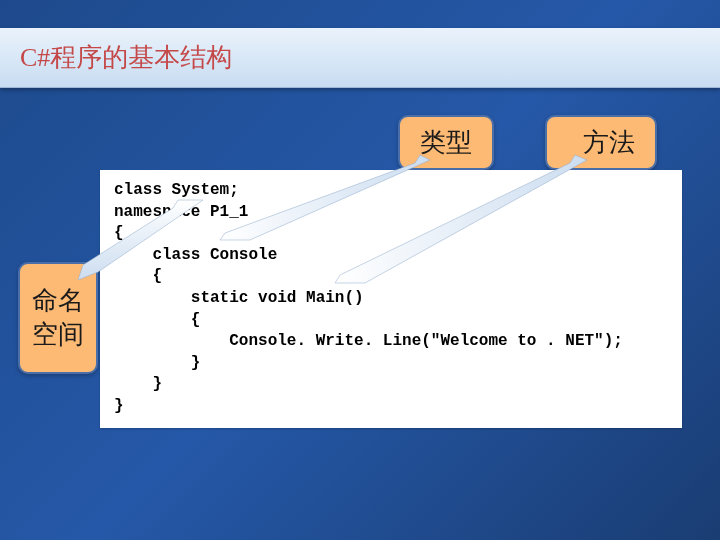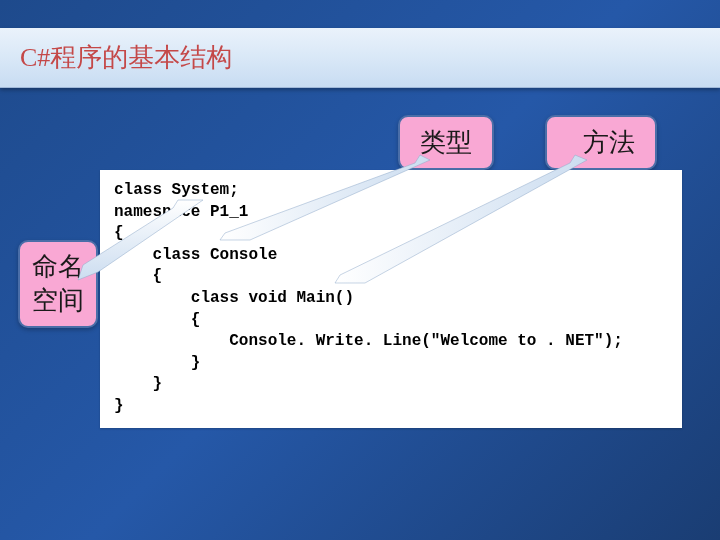--- a/index.html
+++ b/index.html
@@ -18,34 +18,34 @@
       box-shadow: 0 2px 4px rgba(0,0,0,0.3);
       margin-top: 28px;
     }
     .title {
       font-size: 26px;
       color: #c44848;
       font-weight: normal;
     }
     .label-box {
       position: absolute;
-      background: #f9a8d4;
+      background: #fdba74;
       border: 2px solid #4a6ea8;
       border-radius: 10px;
       padding: 8px 20px;
       font-size: 26px;
       color: #1a1a1a;
       box-shadow: 0 2px 4px rgba(0,0,0,0.25);
     }
     .label-type { top: 115px; left: 398px; }
     .label-method { top: 115px; left: 545px; padding-left: 36px; }
     .label-namespace {
-      top: 240px;
+      top: 262px;
       left: 18px;
-      padding: 8px 12px;
+      padding: 20px 12px;
       line-height: 1.3;
     }
     .code-box {
       position: absolute;
       top: 170px;
       left: 100px;
       width: 582px;
       background: #ffffff;
       padding: 10px 14px;
       font-family: "Courier New", monospace;
@@ -83,21 +83,21 @@
 <div class="label-box label-namespace">
   <span>命名</span><br>
   <span>空间</span>
 </div>
 
 <div class="code-box"><span>class System;</span>
 <span>namespace P1_1</span>
 <span>{</span>
 <span>    class Console</span>
 <span>    {</span>
-<span>        class void Main()</span>
+<span>        static void Main()</span>
 <span>        {</span>
 <span>            Console. Write. Line("Welcome to . NET");</span>
 <span>        }</span>
 <span>    }</span>
 <span>}</span></div>
 
 <div class="callout-line" style="top:155px; left:220px;">
   <svg width="220" height="90">
     <defs>
       <linearGradient id="gradType" x1="0%" y1="0%" x2="100%" y2="0%">

